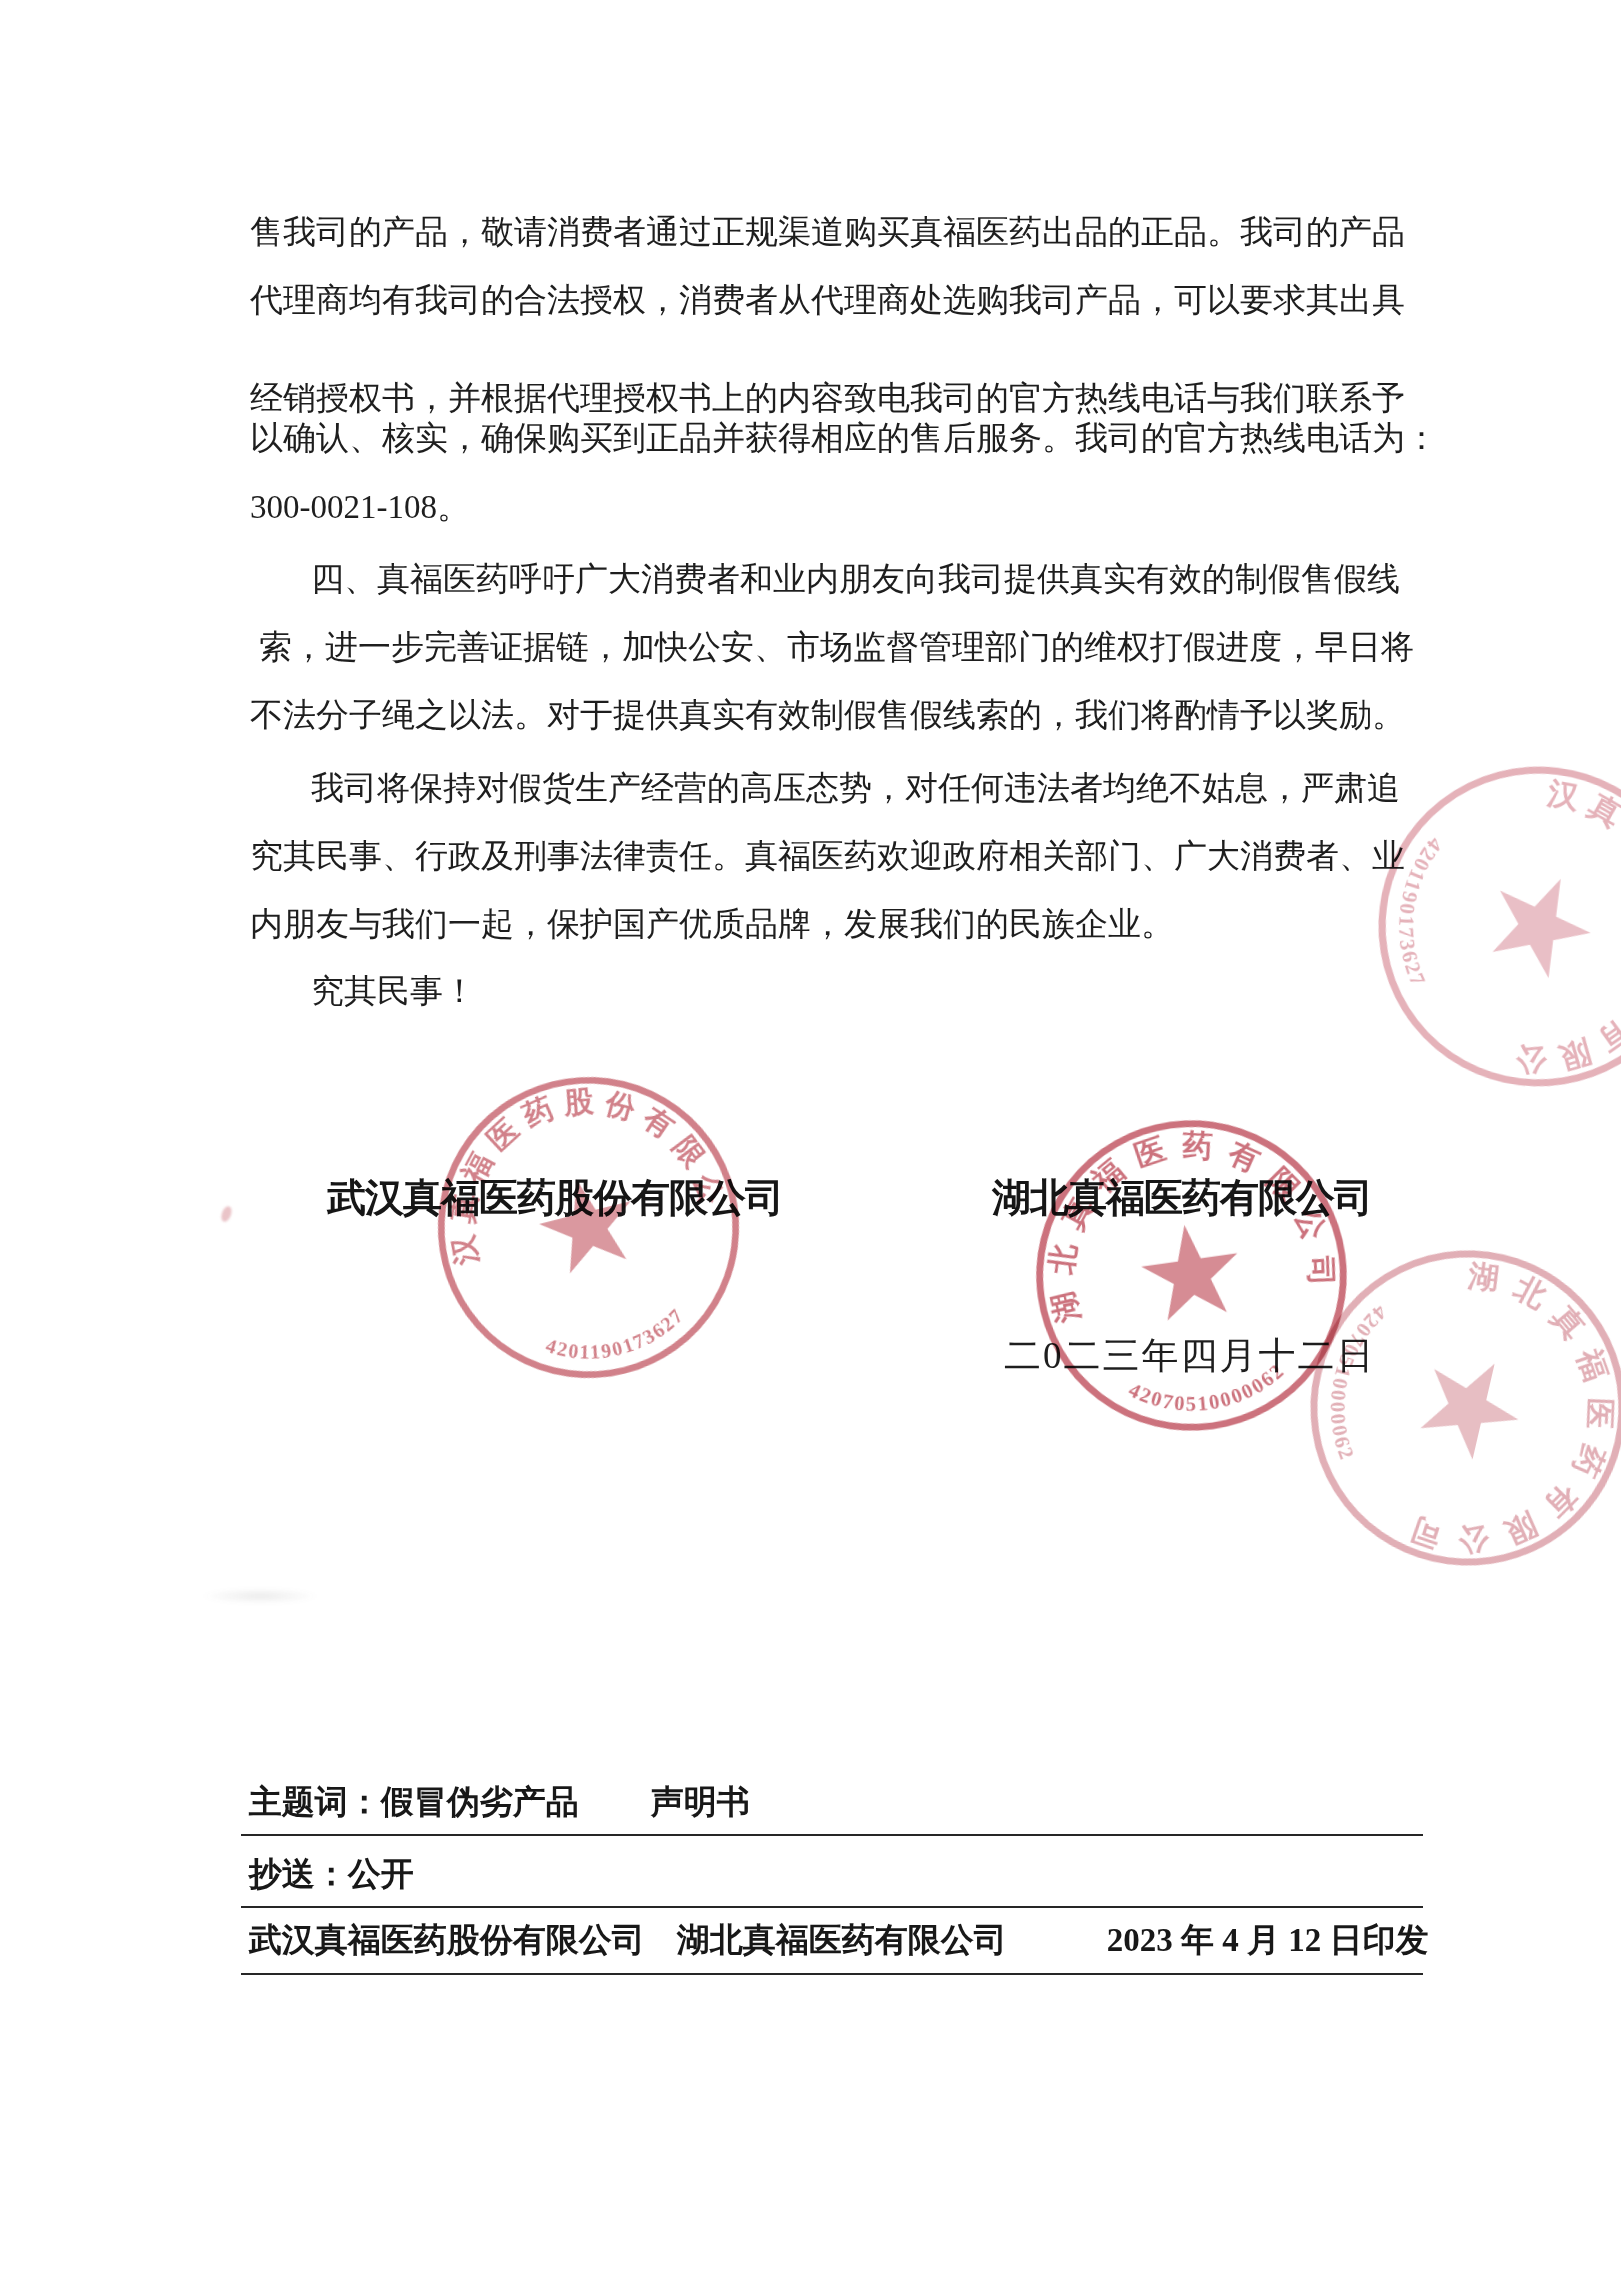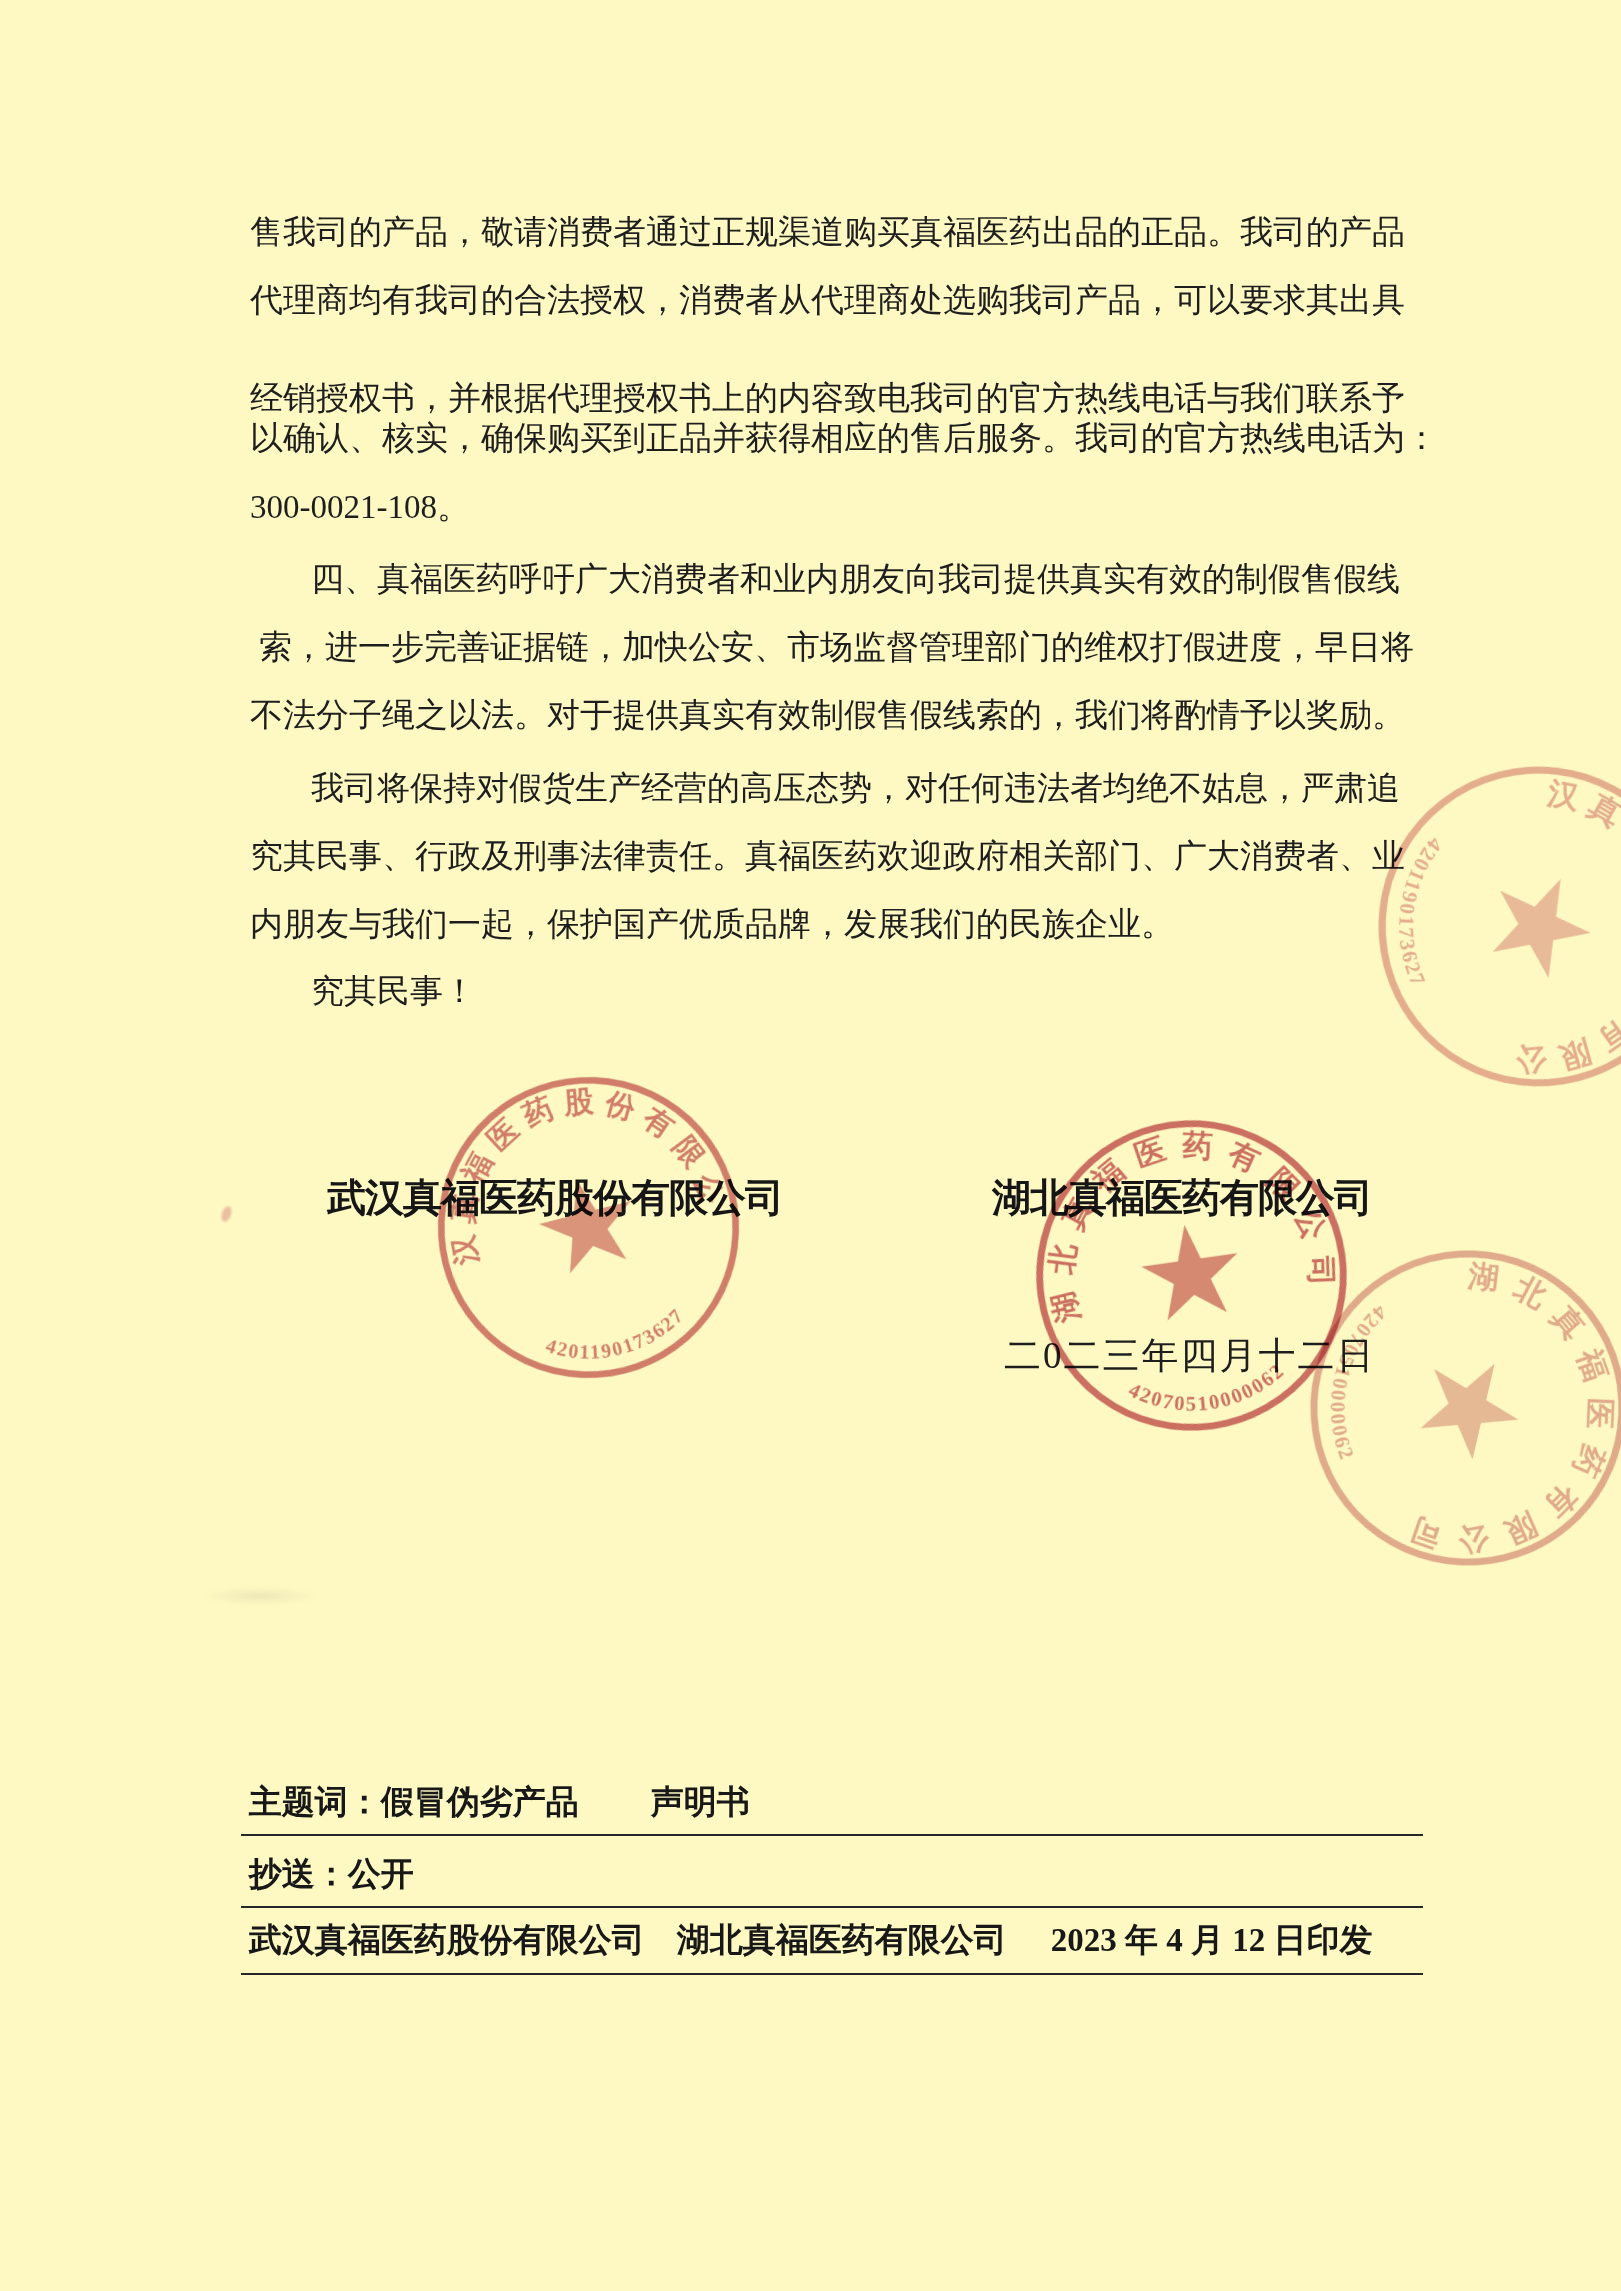--- a/index.html
+++ b/index.html
@@ -1,18 +1,18 @@
 <!DOCTYPE html>
 <html><head>
 <meta charset="utf-8">
 <style>
   html,body{margin:0;padding:0;background:#888;}
   .page{
     position:relative;width:1621px;height:2292px;margin:0 auto;
-    background:#fef9c3;overflow:hidden;
+    background:#ffffff;overflow:hidden;
     font-family:"Liberation Serif","DejaVu Serif",serif;
     color:#1f1f1f;
   }
   
   .bline{
     position:absolute;
     font-size:33px;line-height:45px;white-space:pre;
     letter-spacing:0px;color:#1e1e1e;
   }
   
@@ -30,21 +30,21 @@
   .footer{
     position:absolute;left:241px;top:1772px;width:1182px;
     font-size:33px;font-weight:bold;color:#181818;
   }
   .frow{border-bottom:2.9px solid #262626;white-space:pre;}
   .frow1{padding:7.8px 0 8.8px 7.8px;}
   .frow2{padding:16.7px 0 8.8px 7.8px;}
   .frow3{padding:9.8px 0 9.8px 7.8px;}
   .fdoc{margin-left:72px;}
   .fi2{margin-left:32px;}
-  .fpd{margin-left:44px;}
+  .fpd{margin-left:100px;}
   
   .seal{
     position:absolute;mix-blend-mode:multiply;
     filter:blur(0.5px);pointer-events:none;
   }
   .seal svg{display:block;}
   .seal-main  {color:#c25762;opacity:.75;}
   .seal-strong{color:#bf4f5c;opacity:.80;}
   .seal-light {color:#cf7280;opacity:.55;}
   .seal-faint {color:#c66572;opacity:.52;}

